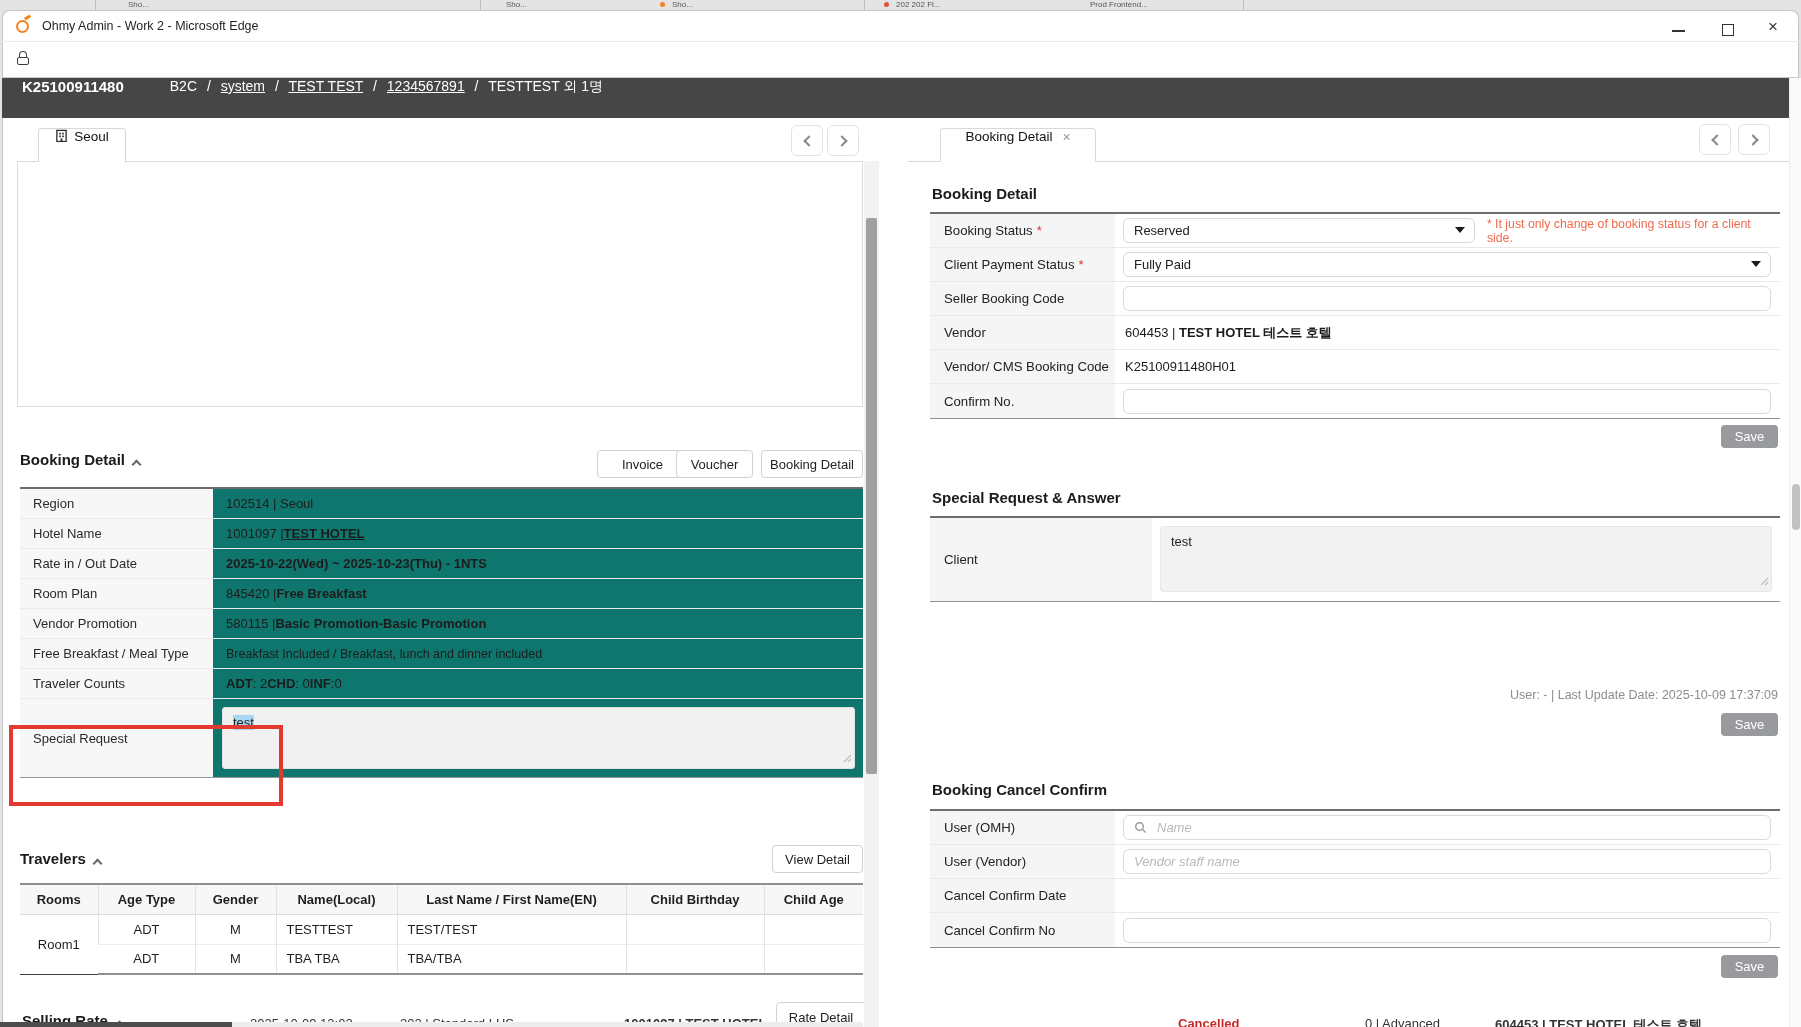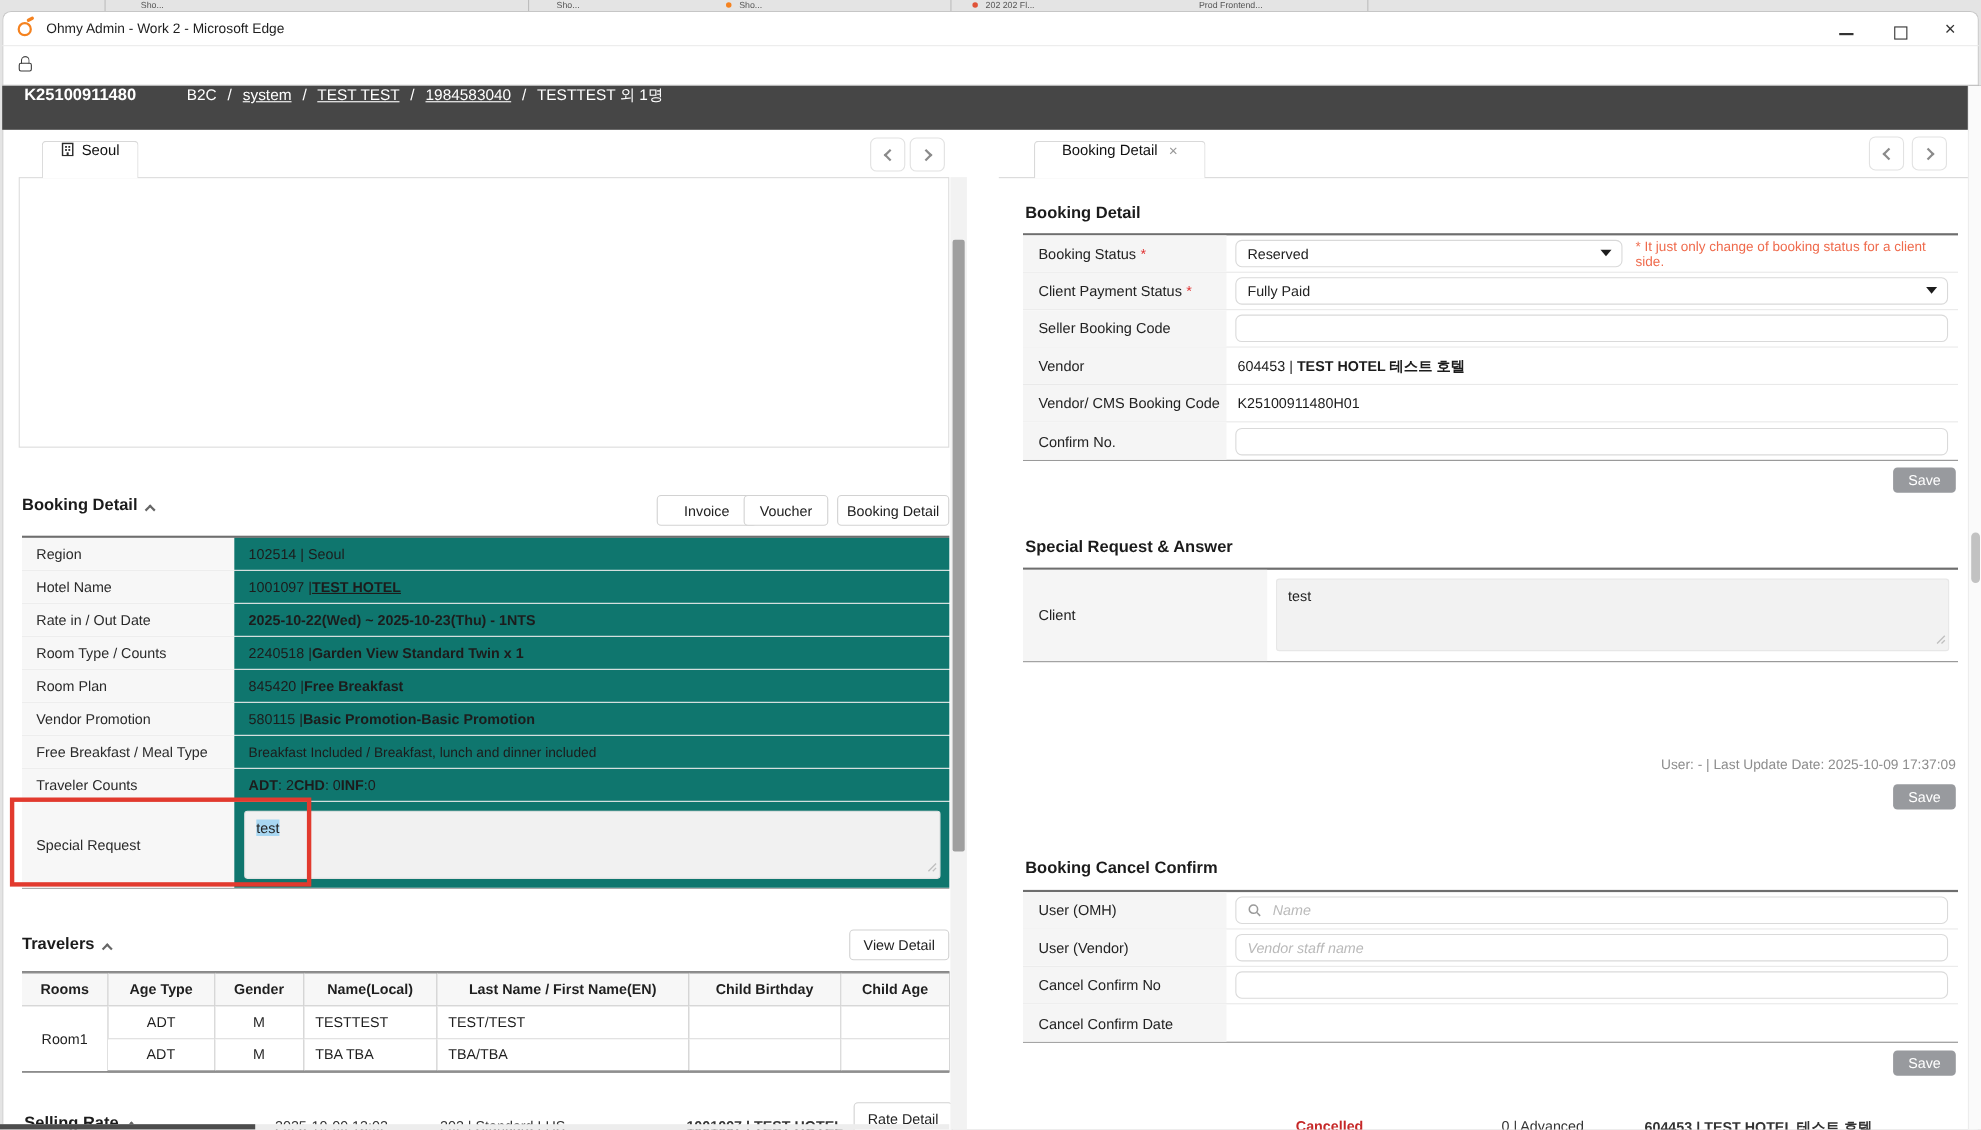--- a/index.html
+++ b/index.html
@@ -84,21 +84,21 @@
 
   <div class="abs flexc" style="left:2px;top:78px;width:1799px;height:40px;background:#464646;padding-left:20px">
     <span style="font-size:15px;font-weight:bold;color:#fff">K25100911480</span>
     <span style="margin-left:46px;font-size:14px;color:#fff">
       <span>B2C</span>
       <span style="margin:0 6px">/</span>
       <span style="text-decoration:underline;cursor:pointer">system</span>
       <span style="margin:0 6px">/</span>
       <span style="text-decoration:underline;cursor:pointer">TEST TEST</span>
       <span style="margin:0 6px">/</span>
-      <span style="text-decoration:underline;cursor:pointer">1984583040</span>
+      <span style="text-decoration:underline;cursor:pointer">1234567891</span>
       <span style="margin:0 6px">/</span>
       <span>TESTTEST 외 1명</span>
     </span>
   </div>
 
   <div class="abs flexc" style="left:38px;top:128px;width:88px;height:34px;background:#fff;border:1px solid #d8d8d8;border-bottom:none;border-radius:4px 4px 0 0;z-index:3;justify-content:center;gap:6px;cursor:pointer">
     <span style="display:inline-flex">
       <svg width="13" height="13" viewBox="0 0 14 14">
           <rect x="2" y="1.5" width="10" height="12" fill="none" stroke="#2b2b2b" stroke-width="1.4"></rect>
           <rect x="4.5" y="4" width="1.8" height="1.8" fill="#2b2b2b"></rect>
@@ -181,27 +181,20 @@
       <div class="tl">Hotel Name</div>
       <div class="tv">
           <span>1001097 | </span>
           <span class="bu" style="cursor:pointer">TEST HOTEL</span>
         </div>
     </div>
     <div class="trow" style="height:30px">
       <div class="tl">Rate in / Out Date</div>
       <div class="tv">
           <span class="b">2025-10-22(Wed) ~ 2025-10-23(Thu) - 1NTS</span>
-        </div>
-    </div>
-    <div class="trow" style="height:30px">
-      <div class="tl">Room Type / Counts</div>
-      <div class="tv">
-          <span>2240518 | </span>
-          <span class="b">Garden View Standard Twin x 1</span>
         </div>
     </div>
     <div class="trow" style="height:30px">
       <div class="tl">Room Plan</div>
       <div class="tv">
           <span>845420 | </span>
           <span class="b">Free Breakfast</span>
         </div>
     </div>
     <div class="trow" style="height:30px">
@@ -415,31 +408,31 @@
     <div class="rrow">
       <div class="rl">
           <span>User (Vendor)</span>
         </div>
       <div class="rv">
           <input class="inp" style="width: 648px;" placeholder="Vendor staff name">
         </div>
     </div>
     <div class="rrow">
       <div class="rl">
+          <span>Cancel Confirm Date</span>
+        </div>
+      <div class="rv"></div>
+    </div>
+    <div class="rrow">
+      <div class="rl">
           <span>Cancel Confirm No</span>
         </div>
       <div class="rv">
           <input class="inp" style="width: 648px;">
         </div>
-    </div>
-    <div class="rrow">
-      <div class="rl">
-          <span>Cancel Confirm Date</span>
-        </div>
-      <div class="rv"></div>
     </div>
   </div>
   <div class="save-btn" style="left:1721px;top:955px">Save</div>
 
   <span class="frag b" style="left:1178px;top:1016px;color:#c62828">Cancelled</span>
   <span class="frag" style="left:1365px;top:1016px">0 | Advanced</span>
   <span class="frag b" style="left:1495px;top:1016px">604453 | TEST HOTEL 테스트 호텔</span>
 
   <div class="abs" style="left:1789px;top:78px;width:12px;height:949px;background:#fafafa;border-left:1px solid #ededed">
     <div style="position:absolute;left:2px;top:406px;width:8px;height:46px;background:#c2c2c2;border-radius:4px"></div>

